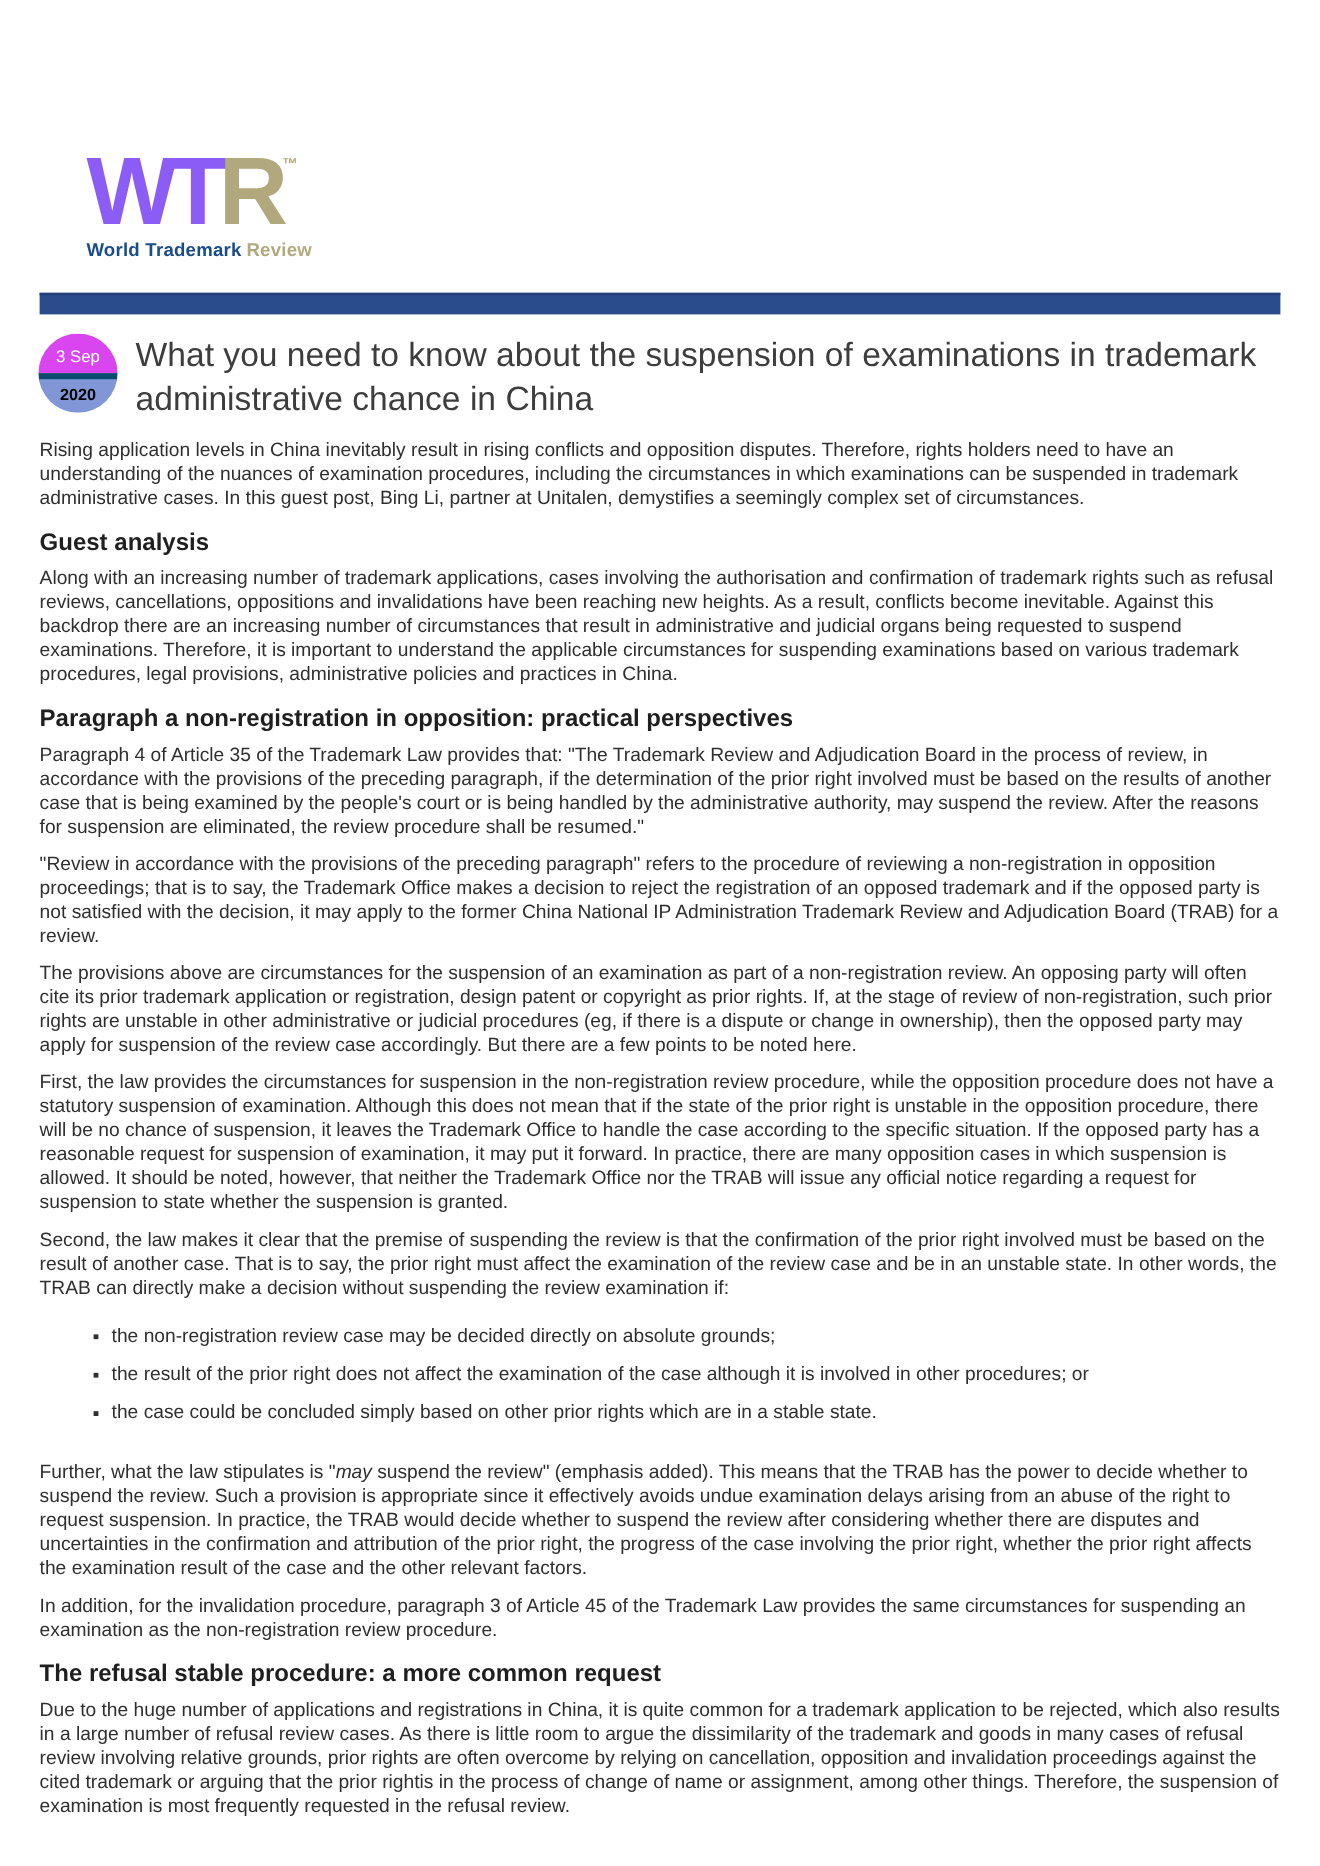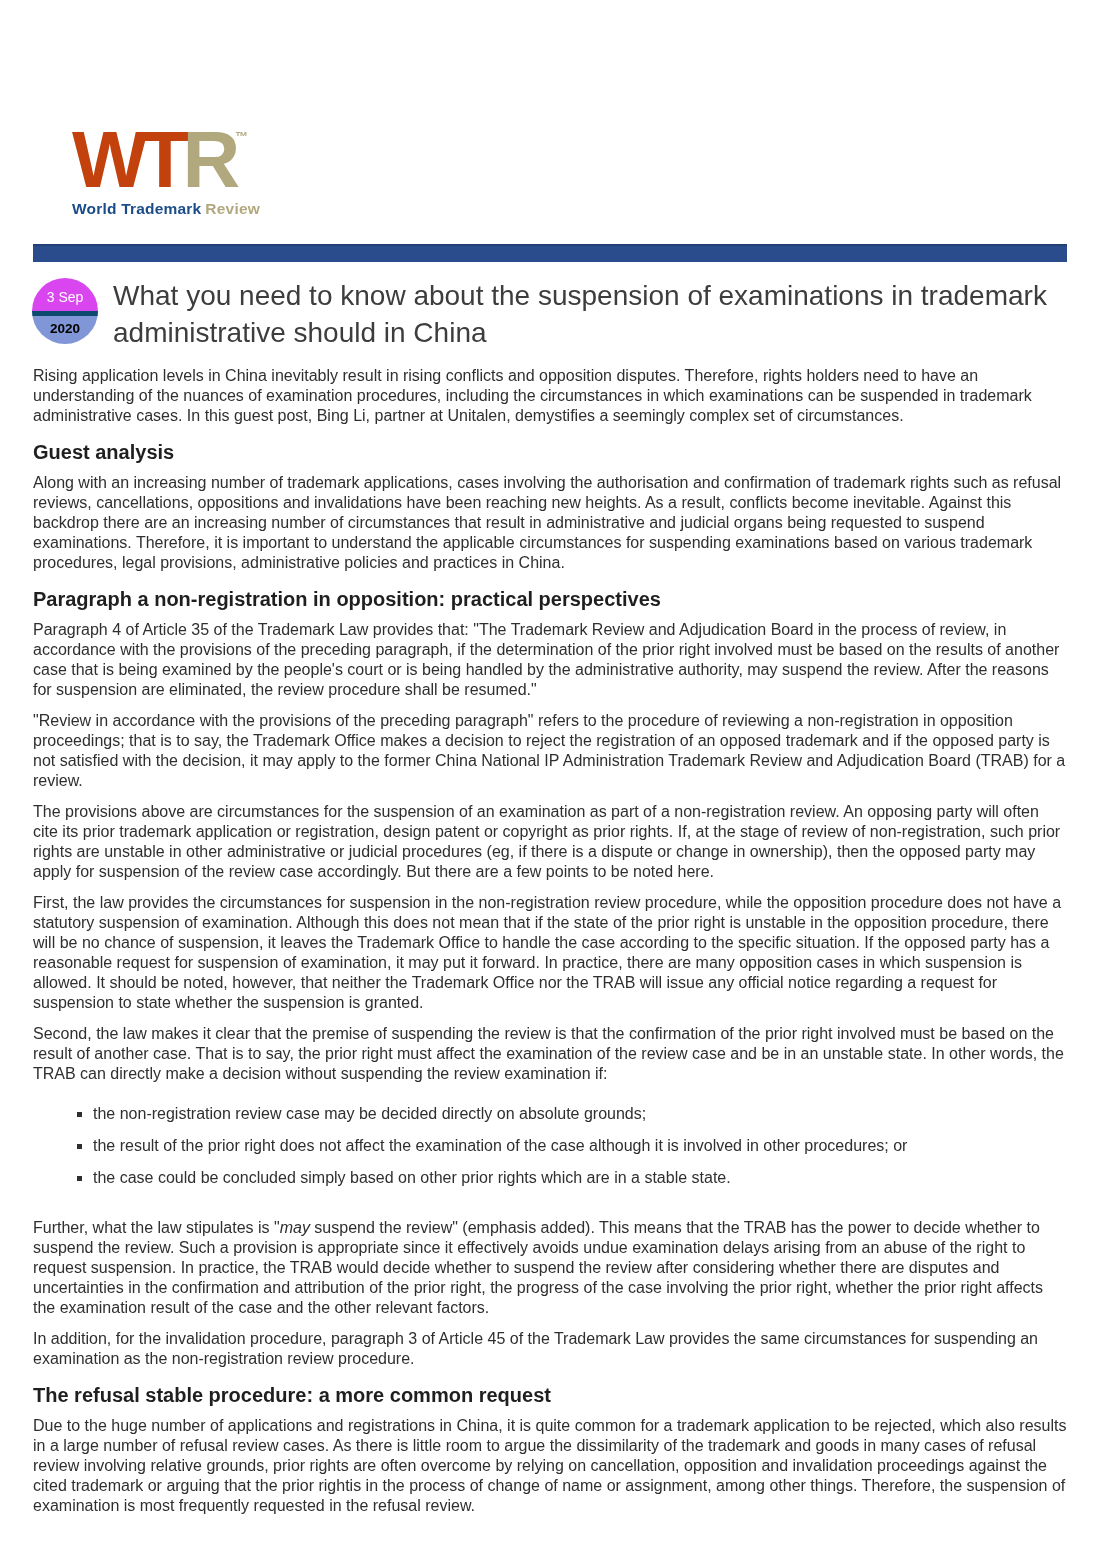--- a/index.html
+++ b/index.html
@@ -12,21 +12,21 @@
     overflow:hidden;
   }
   .page { position:absolute; inset:0; background:#ffffff; }
 
   
   .logo { position:absolute; left:72px; top:104px; width:200px; }
   .logo-letters {
     font-weight:700; font-size:80px; line-height:66px;
     letter-spacing:-7px; white-space:nowrap;
   }
-  .logo-wt { color:#c2410c; }
+  .logo-wt { color:#8b5cf6; }
   .logo-r  { color:#b2a87e; }
   .logo-tm {
     color:#b2a87e; font-size:13px; letter-spacing:0;
     vertical-align:46px; font-weight:700; margin-left:2px;
   }
   .logo-tagline {
     margin-top:7px; font-weight:700; font-size:15.5px; letter-spacing:0.2px;
     white-space:nowrap;
   }
   .tagline-blue { color:#1a4c8a; }
@@ -92,21 +92,21 @@
     </div>
   </div>
 
   <div class="divider-bar"></div>
 
   <div class="date-badge">
     <div class="date-badge-top">3 Sep</div>
     <div class="date-badge-bottom">2020</div>
   </div>
 
-  <h1 class="article-title">What you need to know about the suspension of examinations in trademark administrative should in China</h1>
+  <h1 class="article-title">What you need to know about the suspension of examinations in trademark administrative chance in China</h1>
 
   <div class="article-body">
     <p>Rising application levels in China inevitably result in rising conflicts and opposition disputes. Therefore, rights holders need to have an understanding of the nuances of examination procedures, including the circumstances in which examinations can be suspended in trademark administrative cases. In this guest post, Bing Li, partner at Unitalen, demystifies a seemingly complex set of circumstances.</p>
     <div class="section-heading">Guest analysis</div>
     <p>Along with an increasing number of trademark applications, cases involving the authorisation and confirmation of trademark rights such as refusal reviews, cancellations, oppositions and invalidations have been reaching new heights. As a result, conflicts become inevitable. Against this backdrop there are an increasing number of circumstances that result in administrative and judicial organs being requested to suspend examinations. Therefore, it is important to understand the applicable circumstances for suspending examinations based on various trademark procedures, legal provisions, administrative policies and practices in China.</p>
     <div class="section-heading">Paragraph a non-registration in opposition: practical perspectives</div>
     <p>Paragraph 4 of Article 35 of the Trademark Law provides that: "The Trademark Review and Adjudication Board in the process of review, in accordance with the provisions of the preceding paragraph, if the determination of the prior right involved must be based on the results of another case that is being examined by the people's court or is being handled by the administrative authority, may suspend the review. After the reasons for suspension are eliminated, the review procedure shall be resumed."</p>
     <p>"Review in accordance with the provisions of the preceding paragraph" refers to the procedure of reviewing a non-registration in opposition proceedings; that is to say, the Trademark Office makes a decision to reject the registration of an opposed trademark and if the opposed party is not satisfied with the decision, it may apply to the former China National IP Administration Trademark Review and Adjudication Board (TRAB) for a review.</p>
     <p>The provisions above are circumstances for the suspension of an examination as part of a non-registration review. An opposing party will often cite its prior trademark application or registration, design patent or copyright as prior rights. If, at the stage of review of non-registration, such prior rights are unstable in other administrative or judicial procedures (eg, if there is a dispute or change in ownership), then the opposed party may apply for suspension of the review case accordingly. But there are a few points to be noted here.</p>
     <p>First, the law provides the circumstances for suspension in the non-registration review procedure, while the opposition procedure does not have a statutory suspension of examination. Although this does not mean that if the state of the prior right is unstable in the opposition procedure, there will be no chance of suspension, it leaves the Trademark Office to handle the case according to the specific situation. If the opposed party has a reasonable request for suspension of examination, it may put it forward. In practice, there are many opposition cases in which suspension is allowed. It should be noted, however, that neither the Trademark Office nor the TRAB will issue any official notice regarding a request for suspension to state whether the suspension is granted.</p>

